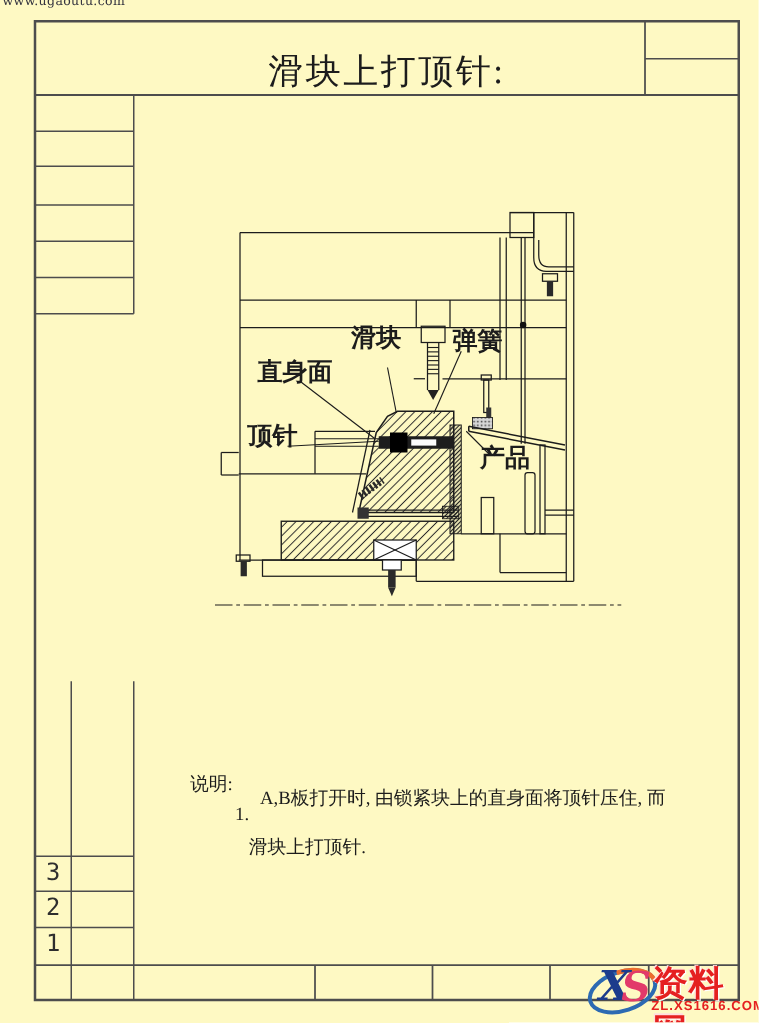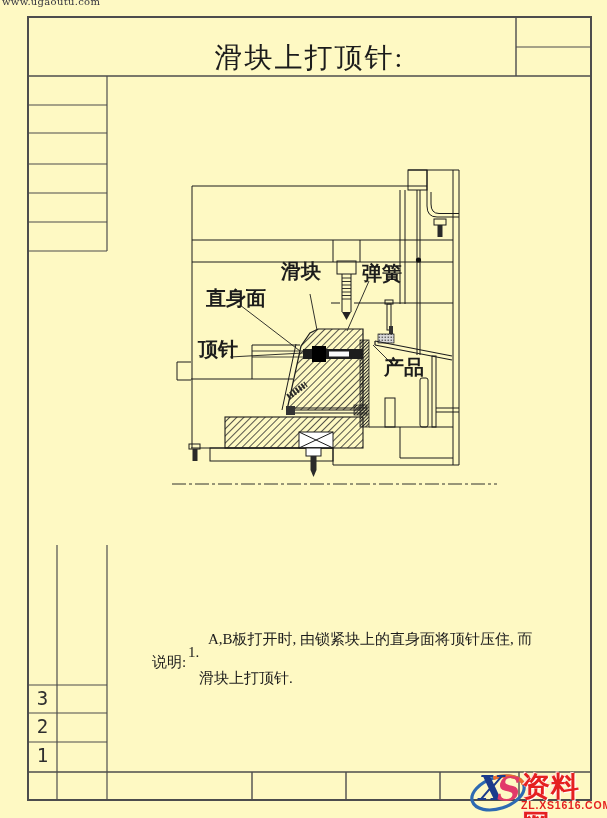--- a/index.html
+++ b/index.html
@@ -225,21 +225,21 @@
   </svg>
 
   <div class="txt sheet-title">滑块上打顶针:</div>
 
   <div class="txt dlabel" style="left:194px;top:287px;margin-left:12px;">直身面</div>
   <div class="txt dlabel" style="left:281px;top:260px;">滑块</div>
   <div class="txt dlabel" style="left:362px;top:262px;">弹簧</div>
   <div class="txt dlabel" style="left:198px;top:338px;">顶针</div>
   <div class="txt dlabel" style="left:384px;top:356px;">产品</div>
 
-  <div class="txt note" style="left:152px;top:620px;margin-top:34px;">说明:</div>
+  <div class="txt note" style="left:152px;top:620px;">说明:</div>
   <div class="txt note" style="left:188px;top:644px;">1.</div>
   <div class="txt note" style="left:208px;top:631px;">A,B板打开时, 由锁紧块上的直身面将顶针压住, 而</div>
   <div class="txt note" style="left:199px;top:670px;">滑块上打顶针.</div>
 
   <div class="txt revnum" style="left:28px;top:688px;">3</div>
   <div class="txt revnum" style="left:28px;top:716px;">2</div>
   <div class="txt revnum" style="left:28px;top:745px;">1</div>
 
   <div class="logo">
     <svg class="swoosh" width="62" height="49" viewBox="0 0 62 49">

